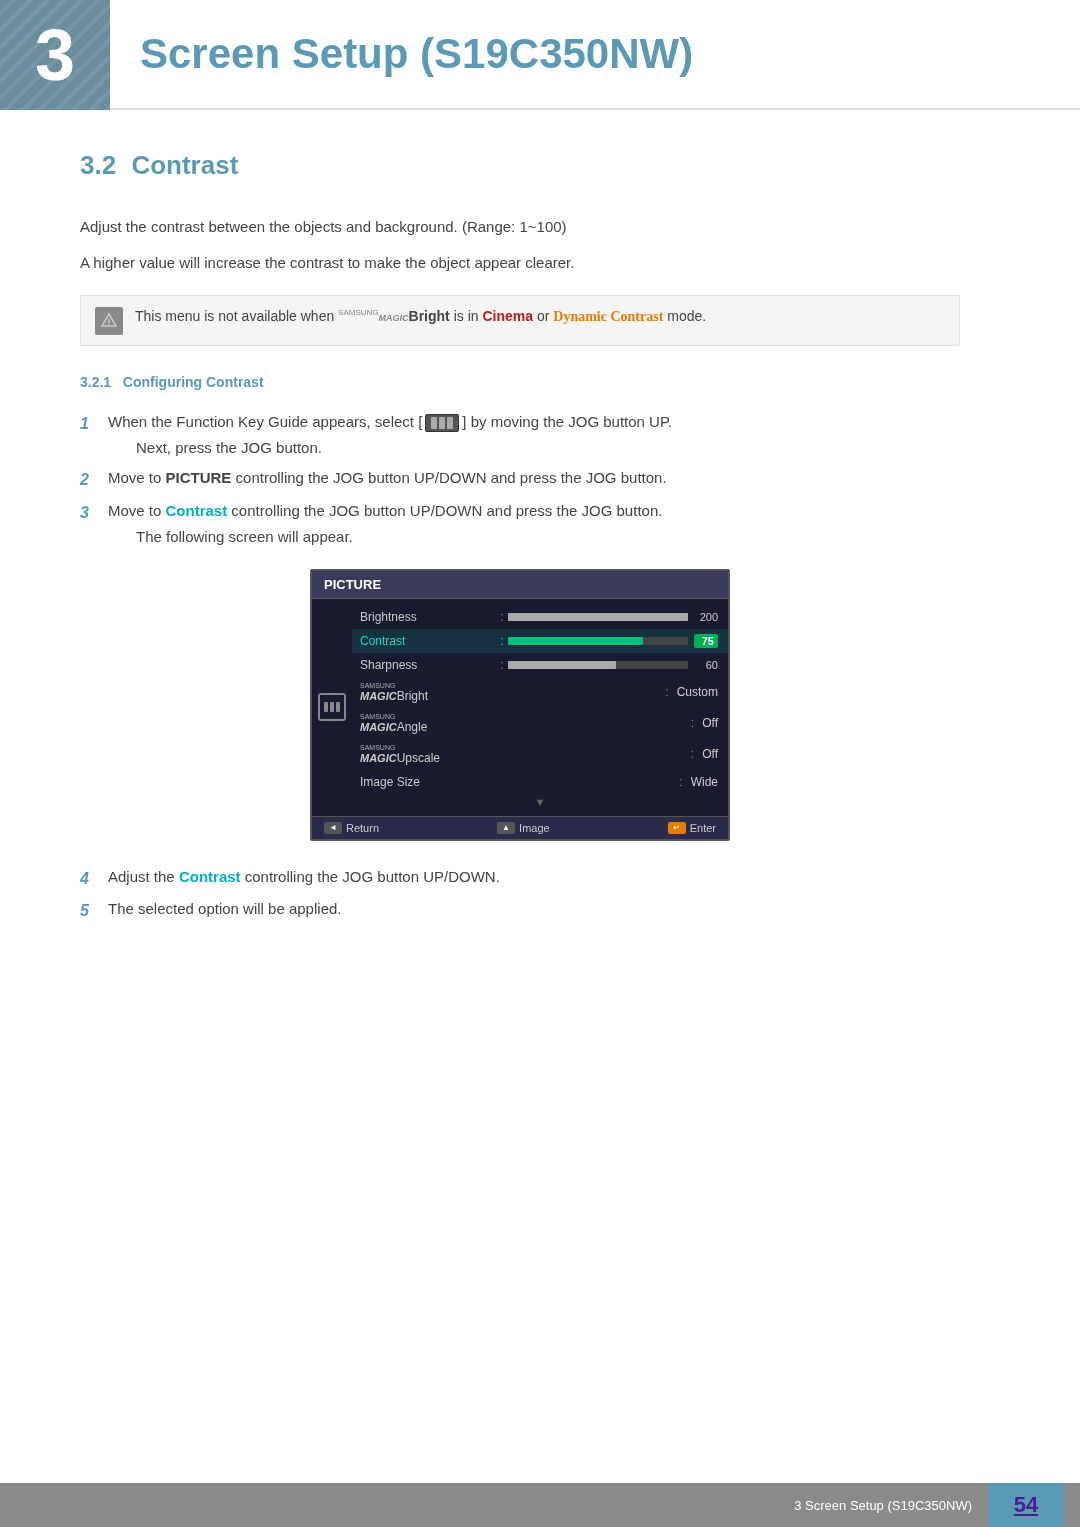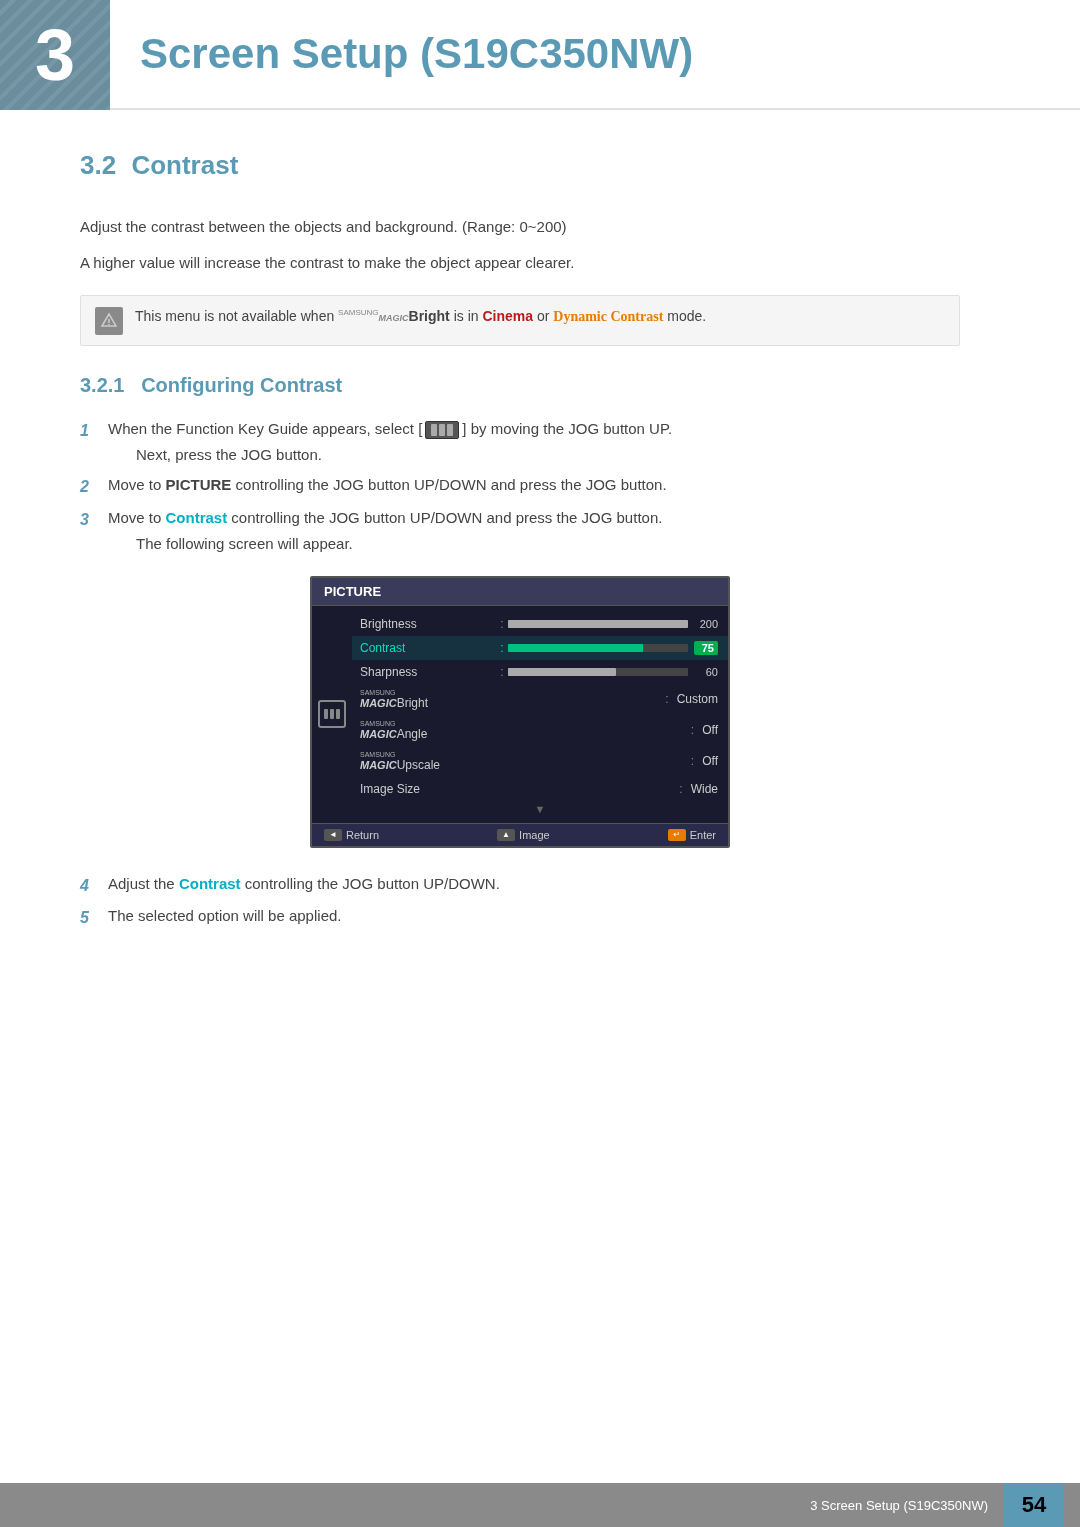--- a/index.html
+++ b/index.html
@@ -120,21 +120,21 @@
       line-height: 1.5;
     }
     .note-text .brand {
       font-weight: bold;
     }
     .note-text .cyan { color: #b91c1c; font-weight: bold; }
     .note-text .orange { color: #e87c00; font-weight: bold; font-family: Liberation Serif, serif; }
 
     
     .subsection-heading {
-      font-size: 20px;
+      font-size: 14px;
       font-weight: bold;
       color: #5b9ab5;
       margin-bottom: 20px;
     }
 
     
     .steps {
       list-style: none;
       padding: 0;
       margin: 0;
@@ -339,28 +339,29 @@
       justify-content: flex-end;
       padding-right: 16px;
     }
     .footer-text {
       color: #fff;
       font-size: 13px;
       margin-right: 16px;
     }
     .footer-page-num {
       background: #5b9ab5;
-      color: #000000;
+      color: #4c1d95;
       font-size: 22px;
       font-weight: bold;
-      width: 60px;
+      width: 76px;
       height: 44px;
       display: flex;
       align-items: center;
       justify-content: center;
+      text-decoration: underline;
     }
 
     .step-block {
       margin-bottom: 6px;
     }
     .step-sub {
       padding-left: 28px;
       font-size: 15px;
       color: #444;
       margin-top: 2px;
@@ -379,21 +380,21 @@
   </div>
 </div>
 
 <div class="content">
 
   <div class="section-heading">
     <span class="section-num">3.2</span>
     <span>Contrast</span>
   </div>
 
-  <p class="para">Adjust the contrast between the objects and background. (Range: 0~200)</p>
+  <p class="para">Adjust the contrast between the objects and background. (Range: 1~100)</p>
   <p class="para">A higher value will increase the contrast to make the object appear clearer.</p>
 
   <div class="note-box">
     <div class="note-icon">
       <svg viewBox="0 0 18 18" fill="none" xmlns="http://www.w3.org/2000/svg">
         <path d="M2 14 L9 2 L16 14 Z" fill="none" stroke="#ccc" stroke-width="1.5"></path>
         <line x1="9" y1="7" x2="9" y2="11" stroke="#ccc" stroke-width="1.5"></line>
         <circle cx="9" cy="12.5" r="0.8" fill="#ccc"></circle>
       </svg>
     </div>

